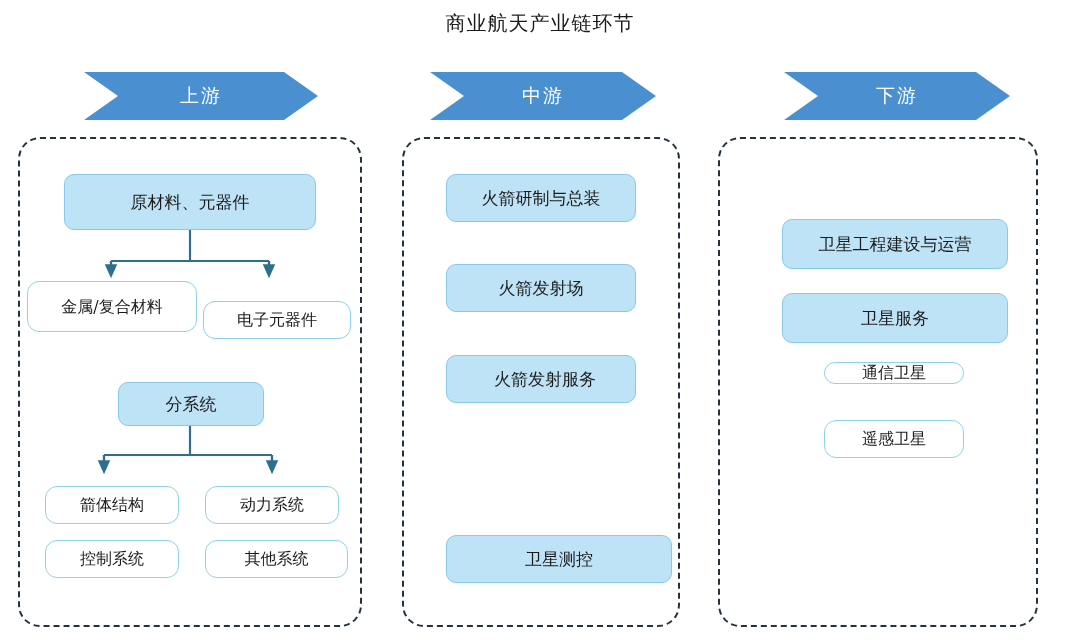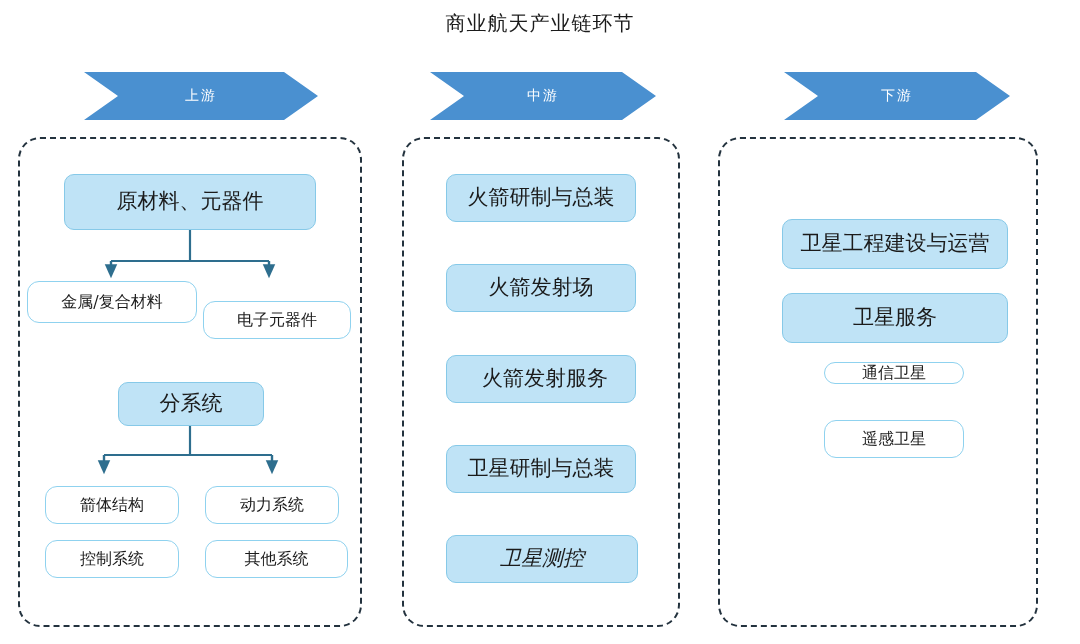--- a/index.html
+++ b/index.html
@@ -36,21 +36,21 @@
   .chevron {
     position: absolute;
     height: 48px;
     background: #4a90d0;
     -webkit-clip-path: polygon(0 0, calc(100% - 34px) 0, 100% 50%, calc(100% - 34px) 100%, 0 100%, 34px 50%);
     clip-path: polygon(0 0, calc(100% - 34px) 0, 100% 50%, calc(100% - 34px) 100%, 0 100%, 34px 50%);
     display: flex;
     align-items: center;
     justify-content: center;
     color: #ffffff;
-    font-size: 14px;
+    font-size: 19px;
     font-family: "DejaVu Serif", "Liberation Serif", serif;
     letter-spacing: 2px;
   }
 
   
   .dashed-box {
     position: absolute;
     border: 2px dashed #23323e;
     border-radius: 22px;
     box-sizing: border-box;
@@ -66,21 +66,21 @@
     align-items: center;
     justify-content: center;
     font-family: "DejaVu Serif", "Liberation Serif", serif;
     color: #1b1b1b;
     text-align: center;
     line-height: 1.1;
   }
   .node.filled {
     background: #bfe3f6;
     border: 1px solid #86c9e8;
-    font-size: 21px;
+    font-size: 17px;
   }
   .node.outline {
     background: #ffffff;
     border: 1px solid #8fd2ef;
     font-size: 16px;
     border-radius: 12px;
   }
 
   
   .connectors {
@@ -130,43 +130,42 @@
     <g stroke="#2e6e8e" stroke-width="2.2" fill="none">
       <path d="M190,425 L190,455"></path>
       <path d="M104,455 L272,455"></path>
       <path d="M104,455 L104,467" marker-end="url(#arrowhead)" stroke-width="2.4"></path>
       <path d="M272,455 L272,467" marker-end="url(#arrowhead)" stroke-width="2.4"></path>
     </g>
   </svg>
 
   <div class="node filled" style="left:64px; top:174px; width:252px; height:56px;">原材料、元器件</div>
 
-  <div class="node outline" style="left:27px; top:281px; width:170px; height:42px;">金属/复合材料</div>
+  <div class="node outline" style="left:27px; top:281px; width:170px; height:51px;">金属/复合材料</div>
 
   <div class="node outline" style="left:203px; top:281px; width:148px; height:38px;margin-top:20px;">电子元器件</div>
 
   <div class="node filled" style="left:118px; top:382px; width:146px; height:44px;">分系统</div>
 
   <div class="node outline" style="left:45px; top:486px; width:134px; height:38px;">箭体结构</div>
 
   <div class="node outline" style="left:205px; top:486px; width:134px; height:38px;">动力系统</div>
 
   <div class="node outline" style="left:45px; top:540px; width:134px; height:38px;">控制系统</div>
 
   <div class="node outline" style="left:205px; top:540px; width:143px; height:38px;">其他系统</div>
 
   <div class="node filled" style="left:446px; top:174px; width:190px; height:48px;">火箭研制与总装</div>
 
   <div class="node filled" style="left:446px; top:264px; width:190px; height:48px;">火箭发射场</div>
 
   <div class="node filled" style="left:446px; top:355px; width:190px; height:48px;padding-left:8px;">火箭发射服务</div>
 
-  <div class="node filled" style="left:446px; top:445px; width:190px; height:48px;">卫星研制与总装</div>
 
-  <div class="node filled" style="left:446px; top:535px; width:192px; height:48px;font-style:italic;">卫星测控</div>
+  <div class="node filled" style="left:446px; top:535px; width:226px; height:48px;">卫星测控</div>
 
   <div class="node filled" style="left:782px; top:175px; width:226px; height:50px;margin-top:44px;">卫星工程建设与运营</div>
 
   <div class="node filled" style="left:782px; top:293px; width:226px; height:50px;">卫星服务</div>
 
   <div class="node outline" style="left:824px; top:362px; width:140px; height:22px;">通信卫星</div>
 
   <div class="node outline" style="left:824px; top:420px; width:140px; height:38px;">遥感卫星</div>
 
 

